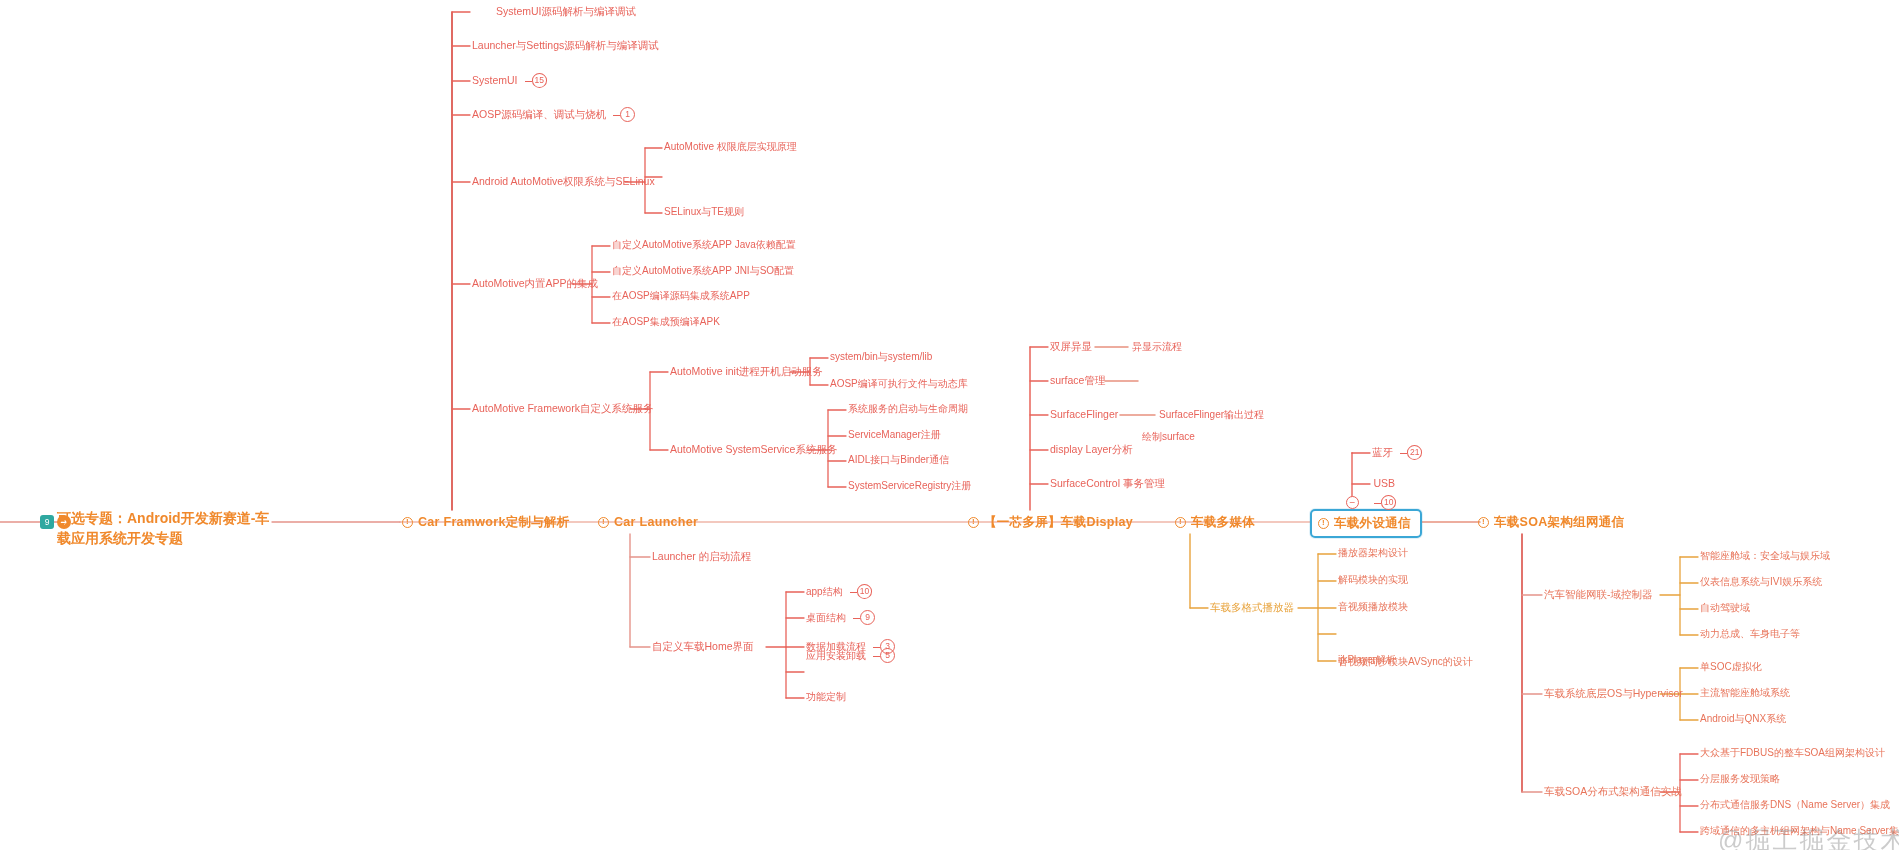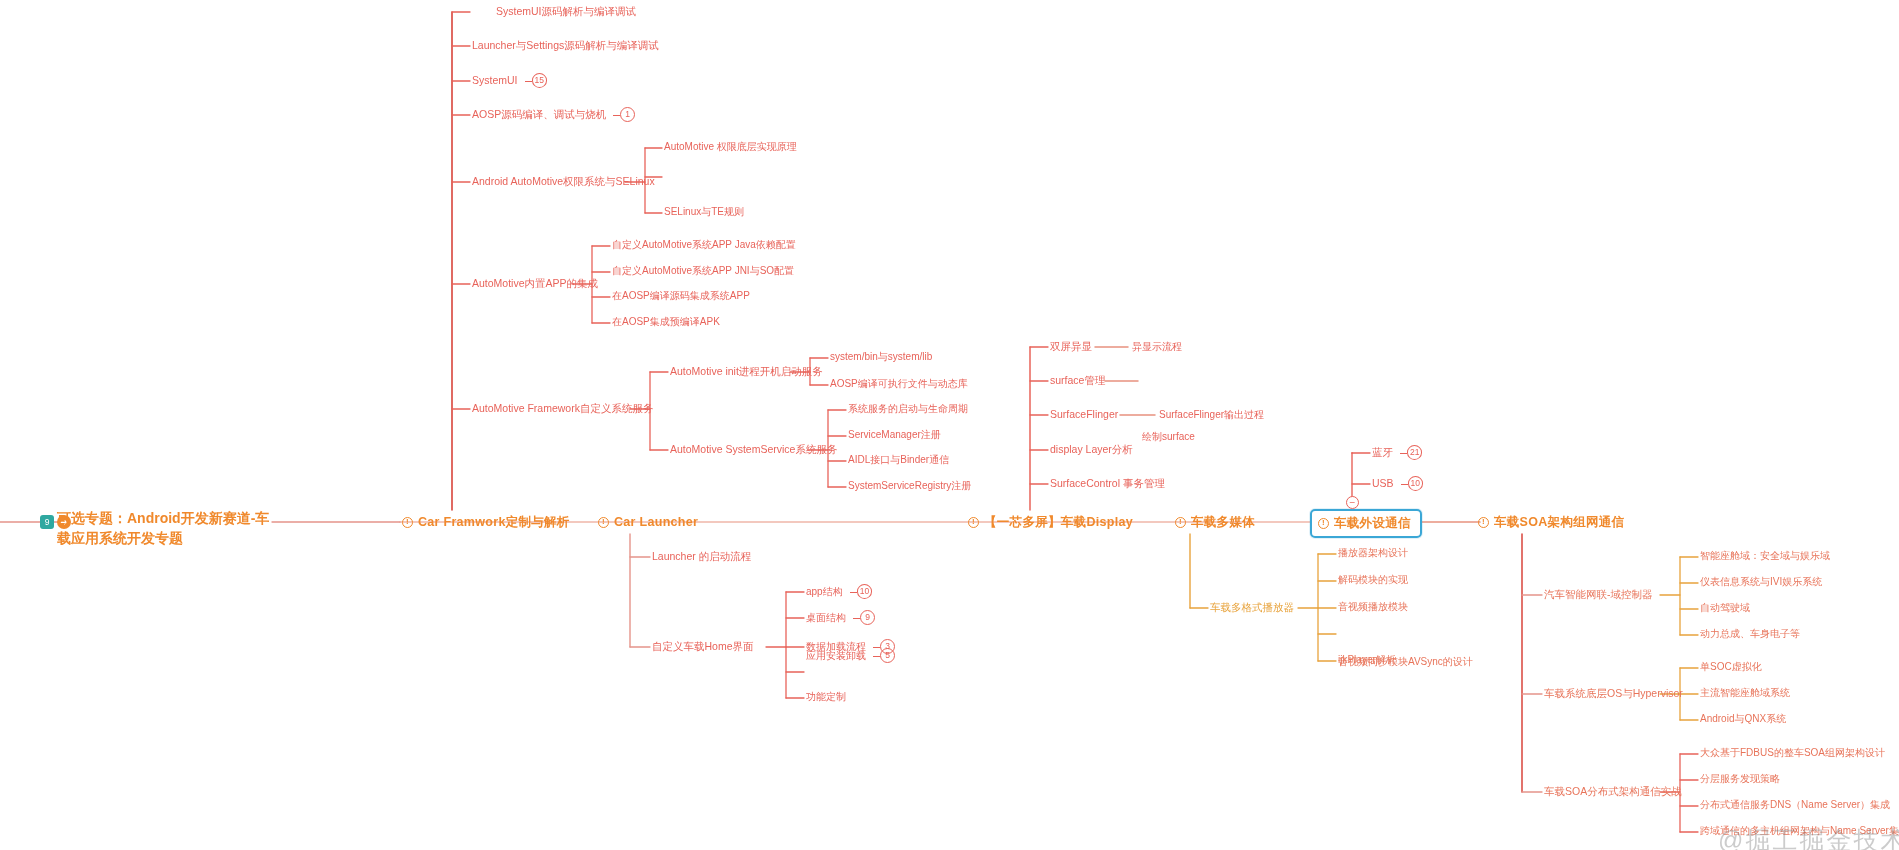--- a/index.html
+++ b/index.html
@@ -457,21 +457,21 @@
     <span class="txt">音视频同步模块AVSync的设计</span>
   </div>
   <div class="node lvl3" style="left:1338px; top:653px; color:#E8745A;">
     <span class="txt">ijkPlayer解析</span>
   </div>
 
   <div class="node lvl2" style="left:1372px; top:445px;">
     <span class="txt">蓝牙</span>
     <span class="badge">21</span>
   </div>
-  <div class="node lvl2" style="left:1372px; top:476px;">
+  <div class="node lvl2" style="left:1372px; top:476px;flex-direction:column;">
     <span class="txt">USB</span>
     <span class="badge">10</span>
   </div>
 
   <div class="node lvl2" style="left:1544px; top:587px; color:#E8745A;">
     <span class="txt">汽车智能网联-域控制器</span>
   </div>
   <div class="node lvl3" style="left:1700px; top:549px; color:#E8745A;">
     <span class="txt">智能座舱域：安全域与娱乐域</span>
   </div>

